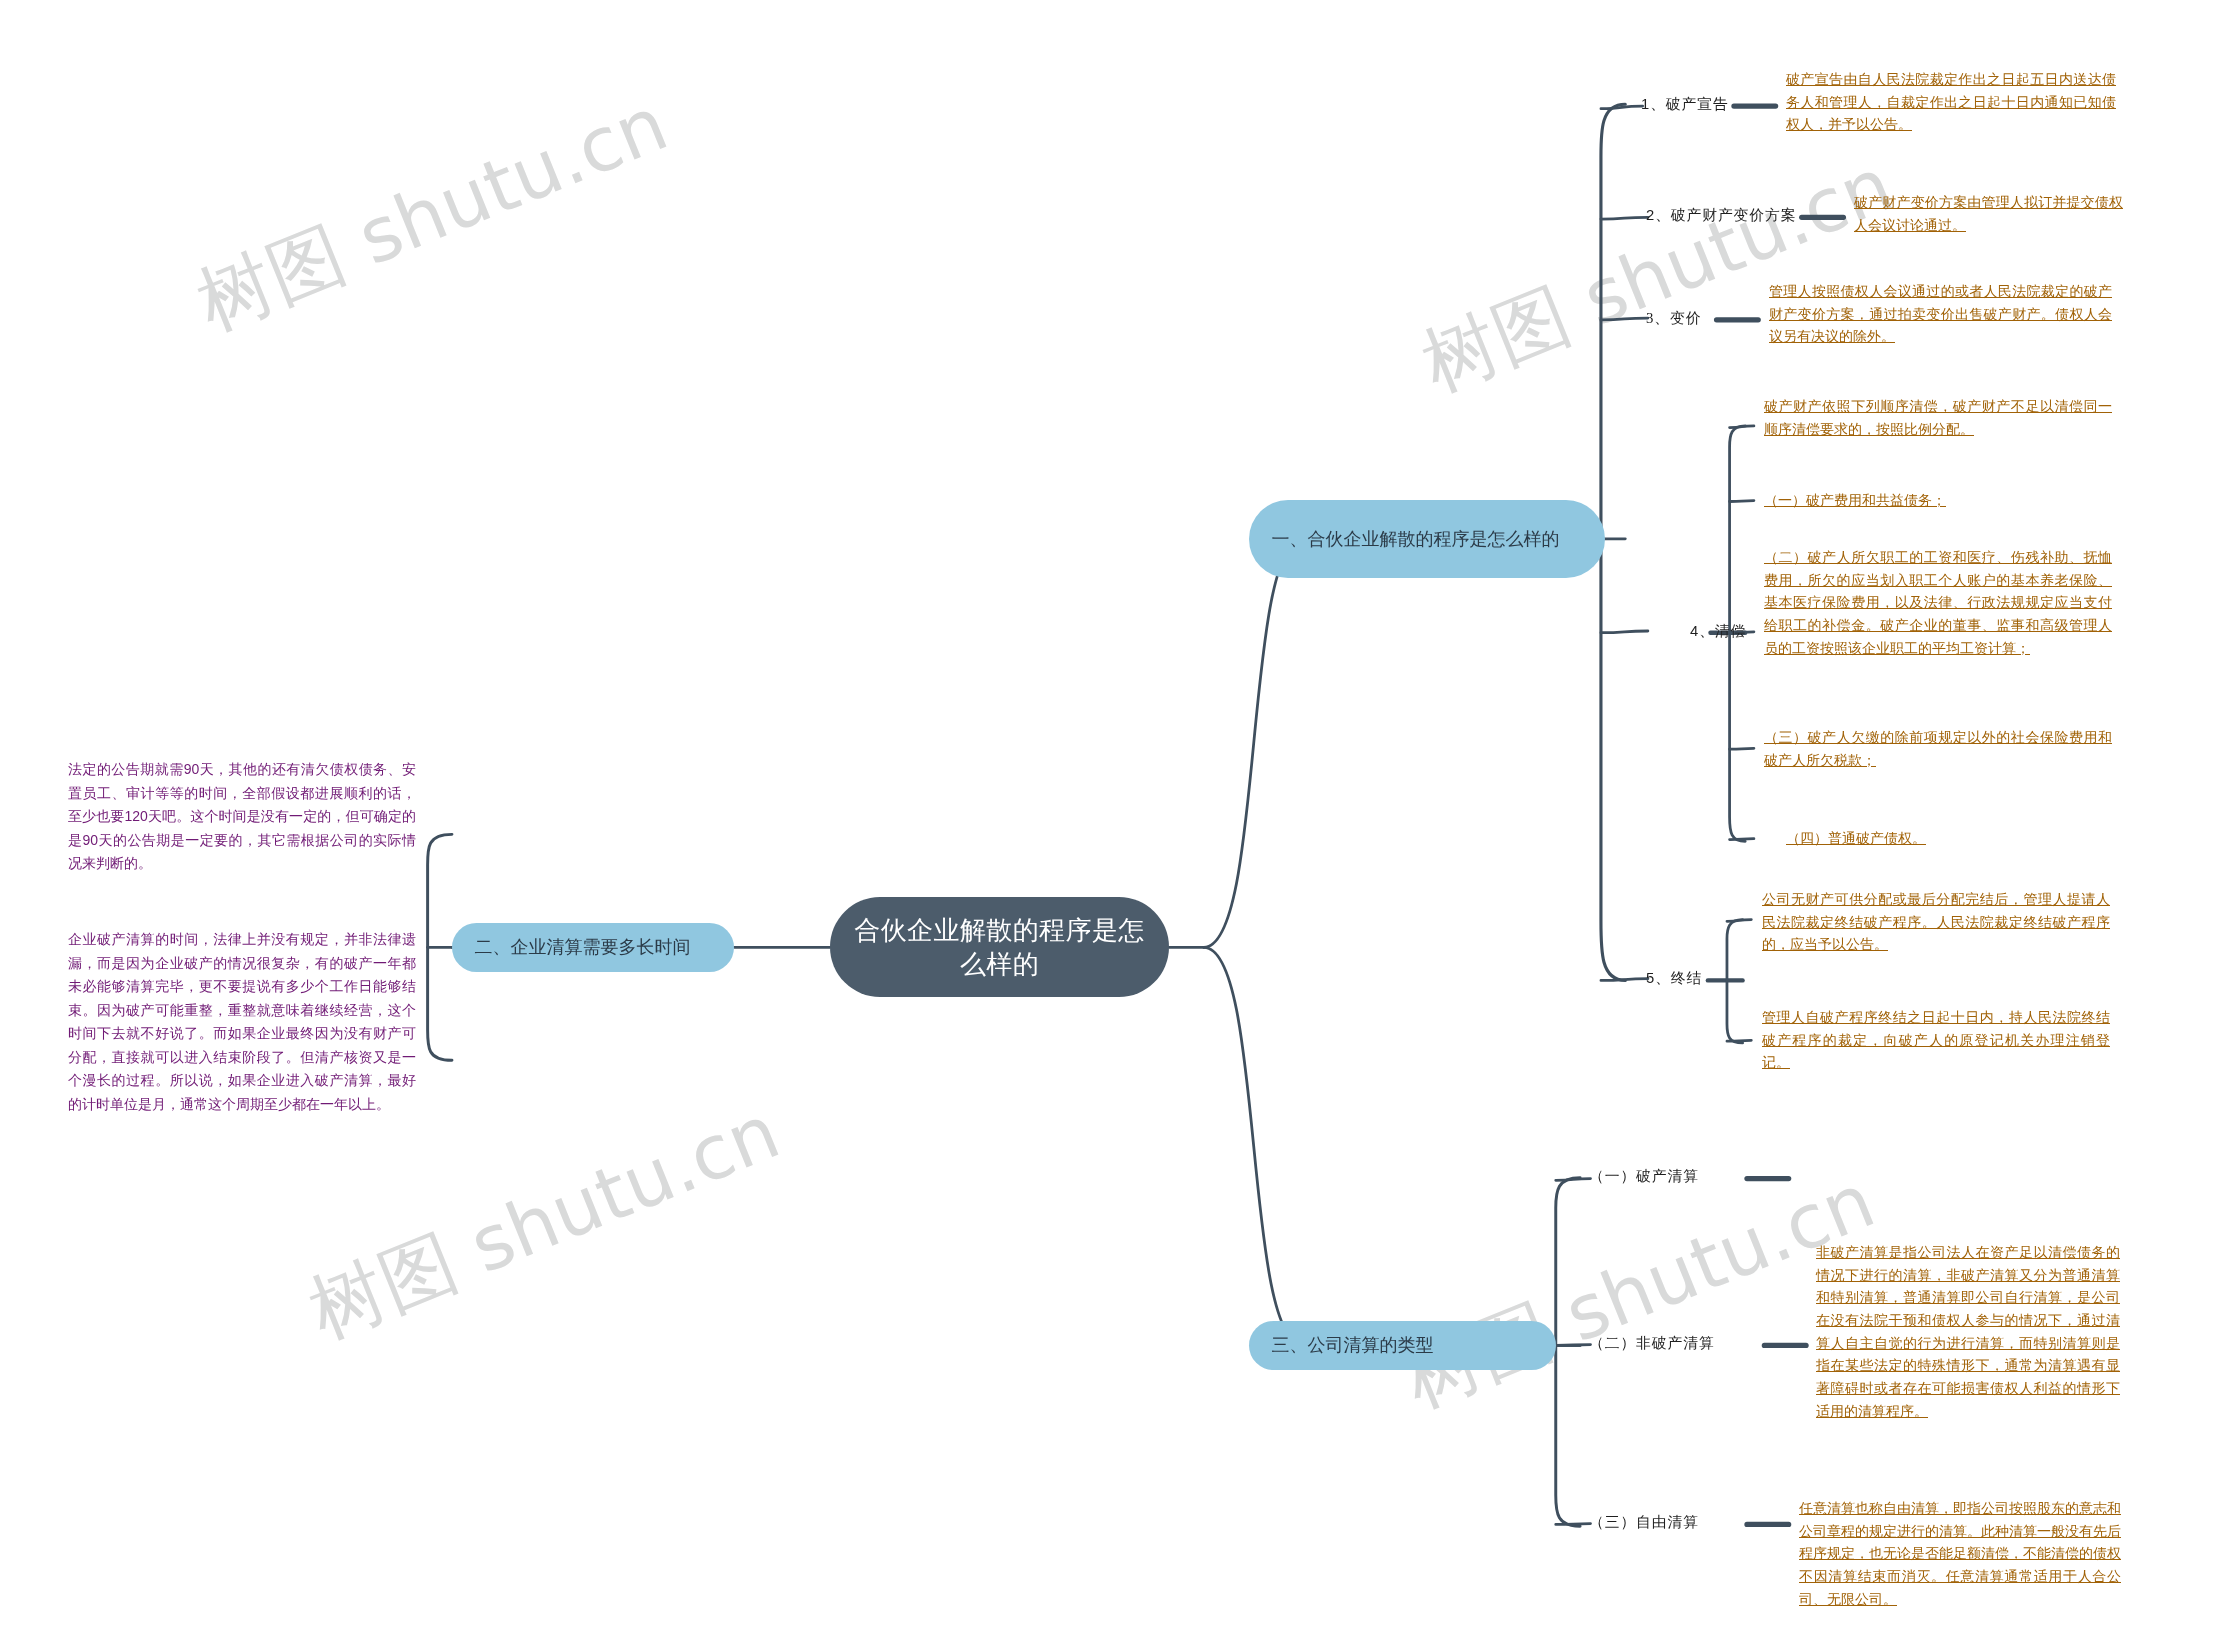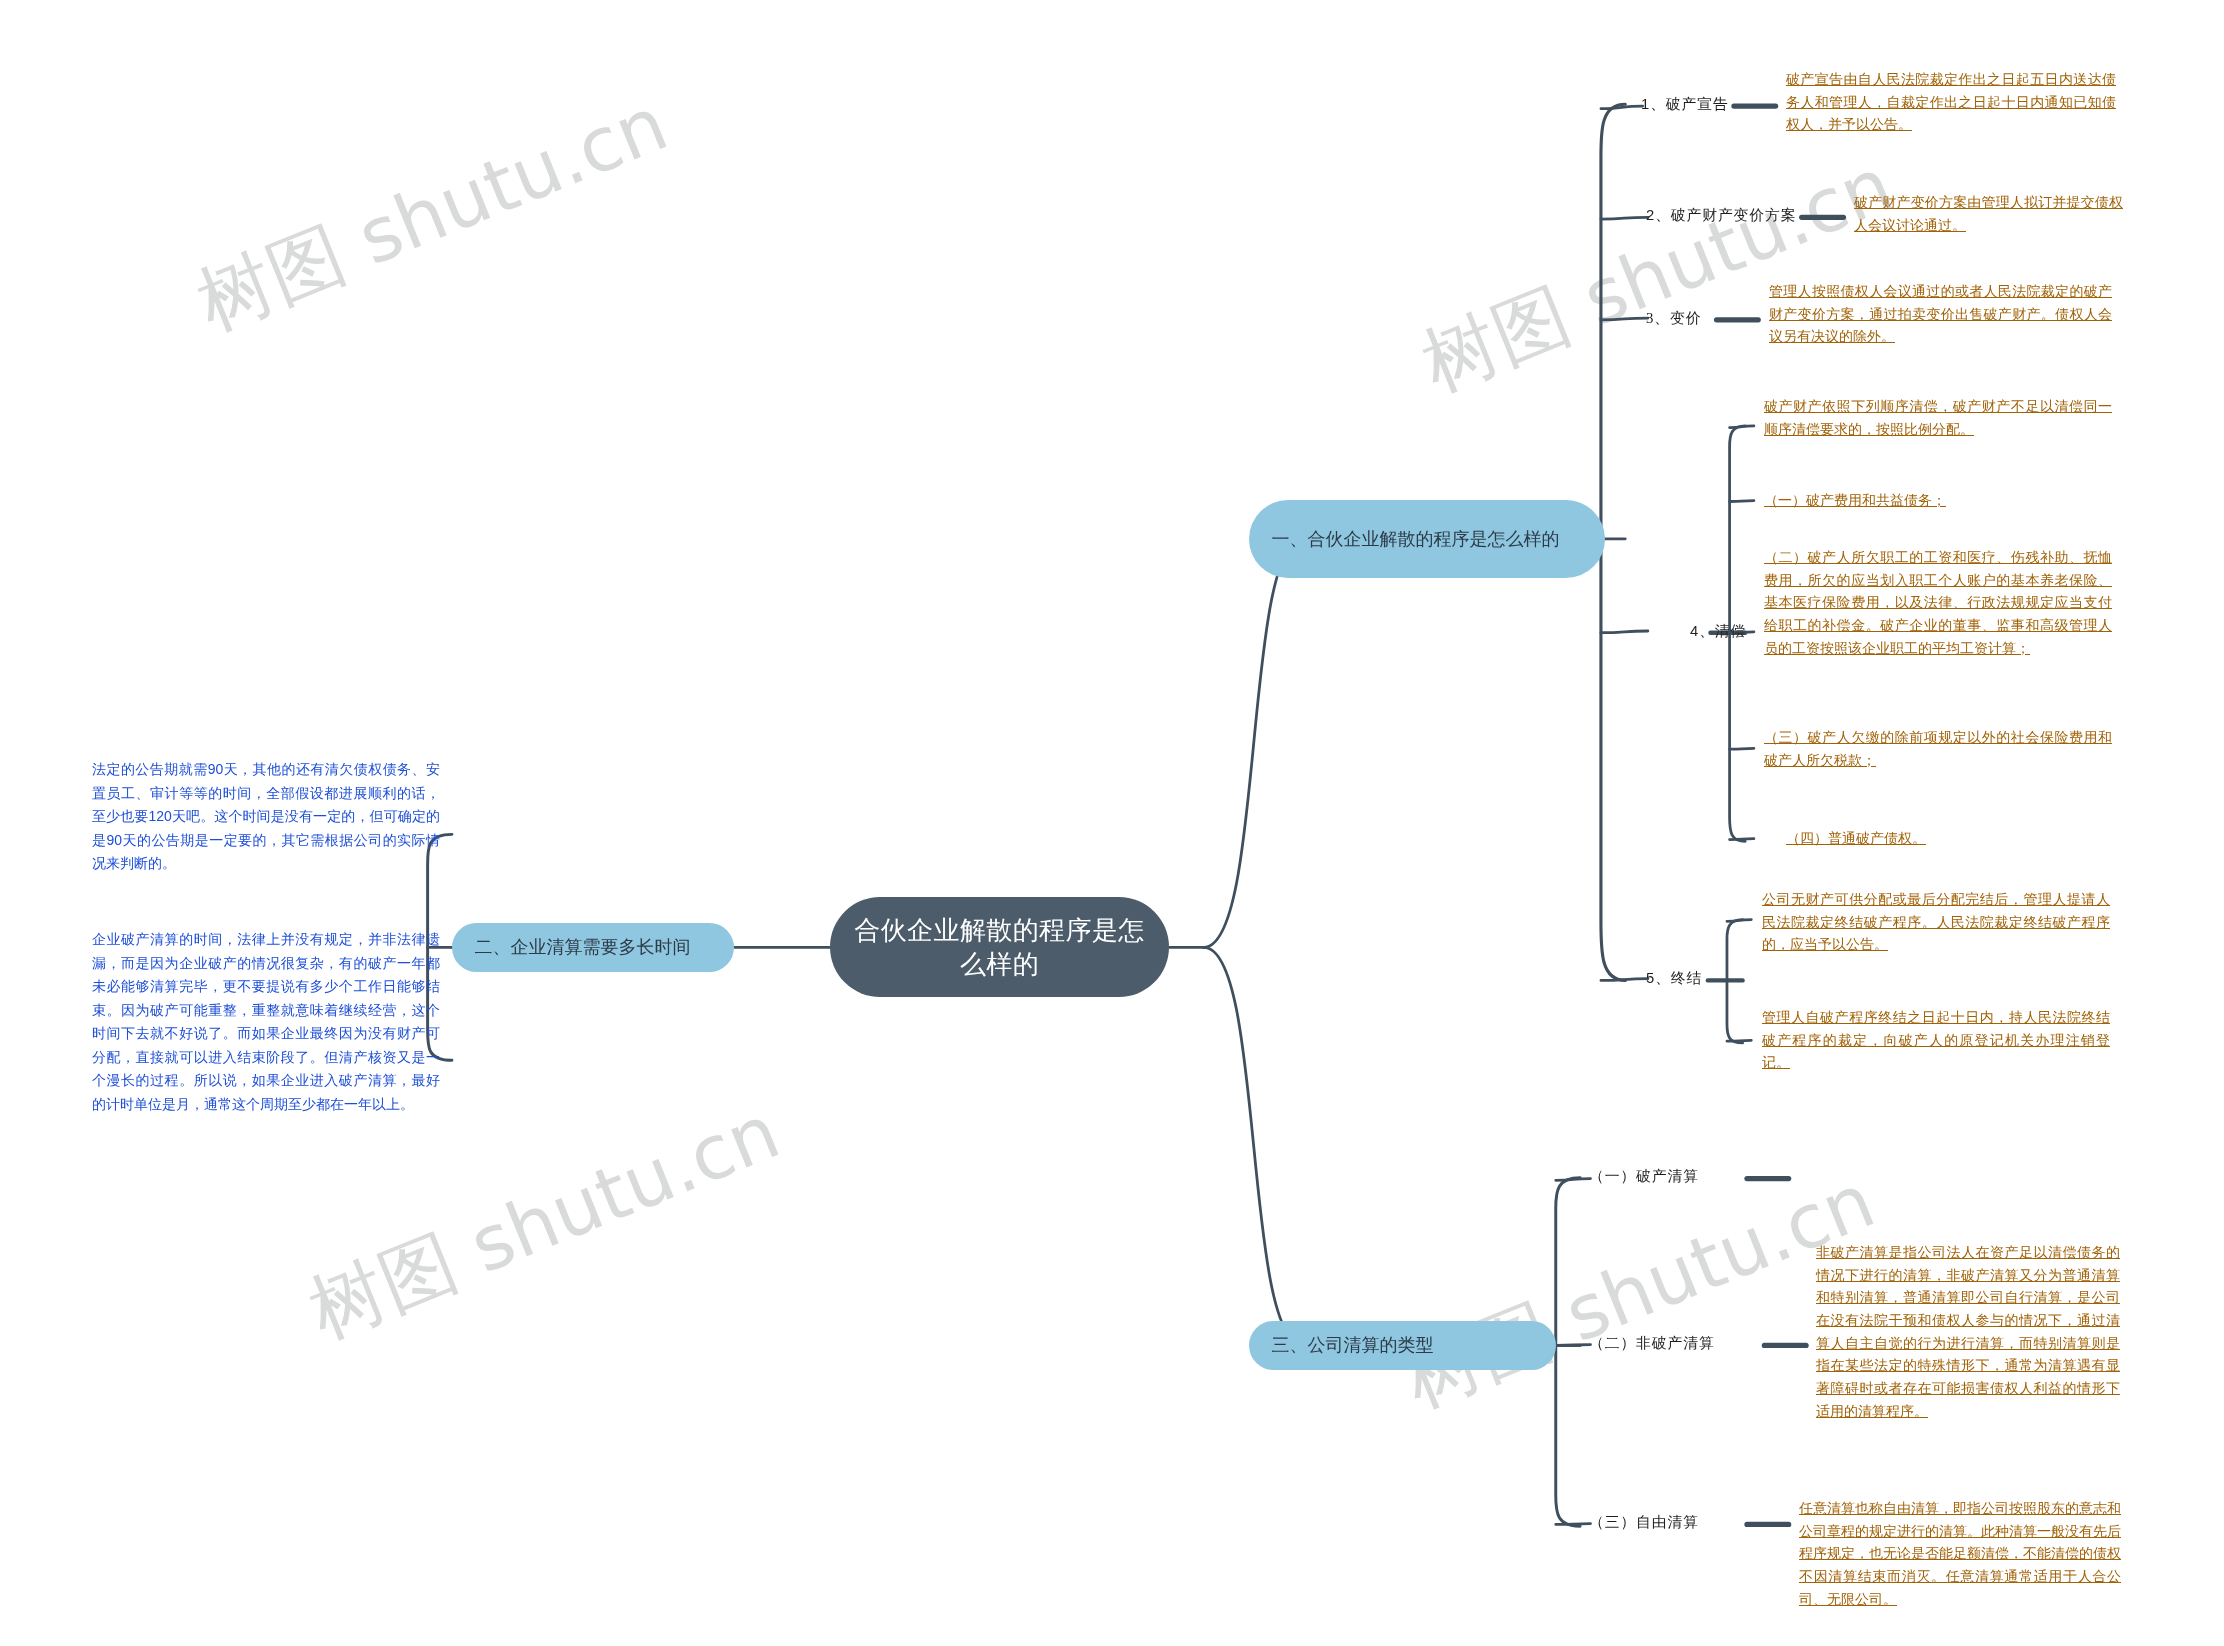--- a/index.html
+++ b/index.html
@@ -85,23 +85,22 @@
   .leaf-text {
     font-size: 14px;
     line-height: 1.62;
     color: #a16207;
     text-align: justify;
     text-decoration: underline;
   }
   .free-text {
     font-size: 14px;
     line-height: 1.68;
-    color: #1d4ed8;
+    color: #701a75;
     text-align: justify;
-    margin-left: 24px;
   }
 </style>
 </head>
 <body>
 
 <div id="canvas">
 
   <div id="watermark-layer">
     <div class="watermark wm-cjk" style="left:183px; top:261px;">树图 shutu.cn</div>
     <div class="watermark wm-cjk" style="left:1408px; top:322px;">树图 shutu.cn</div>

